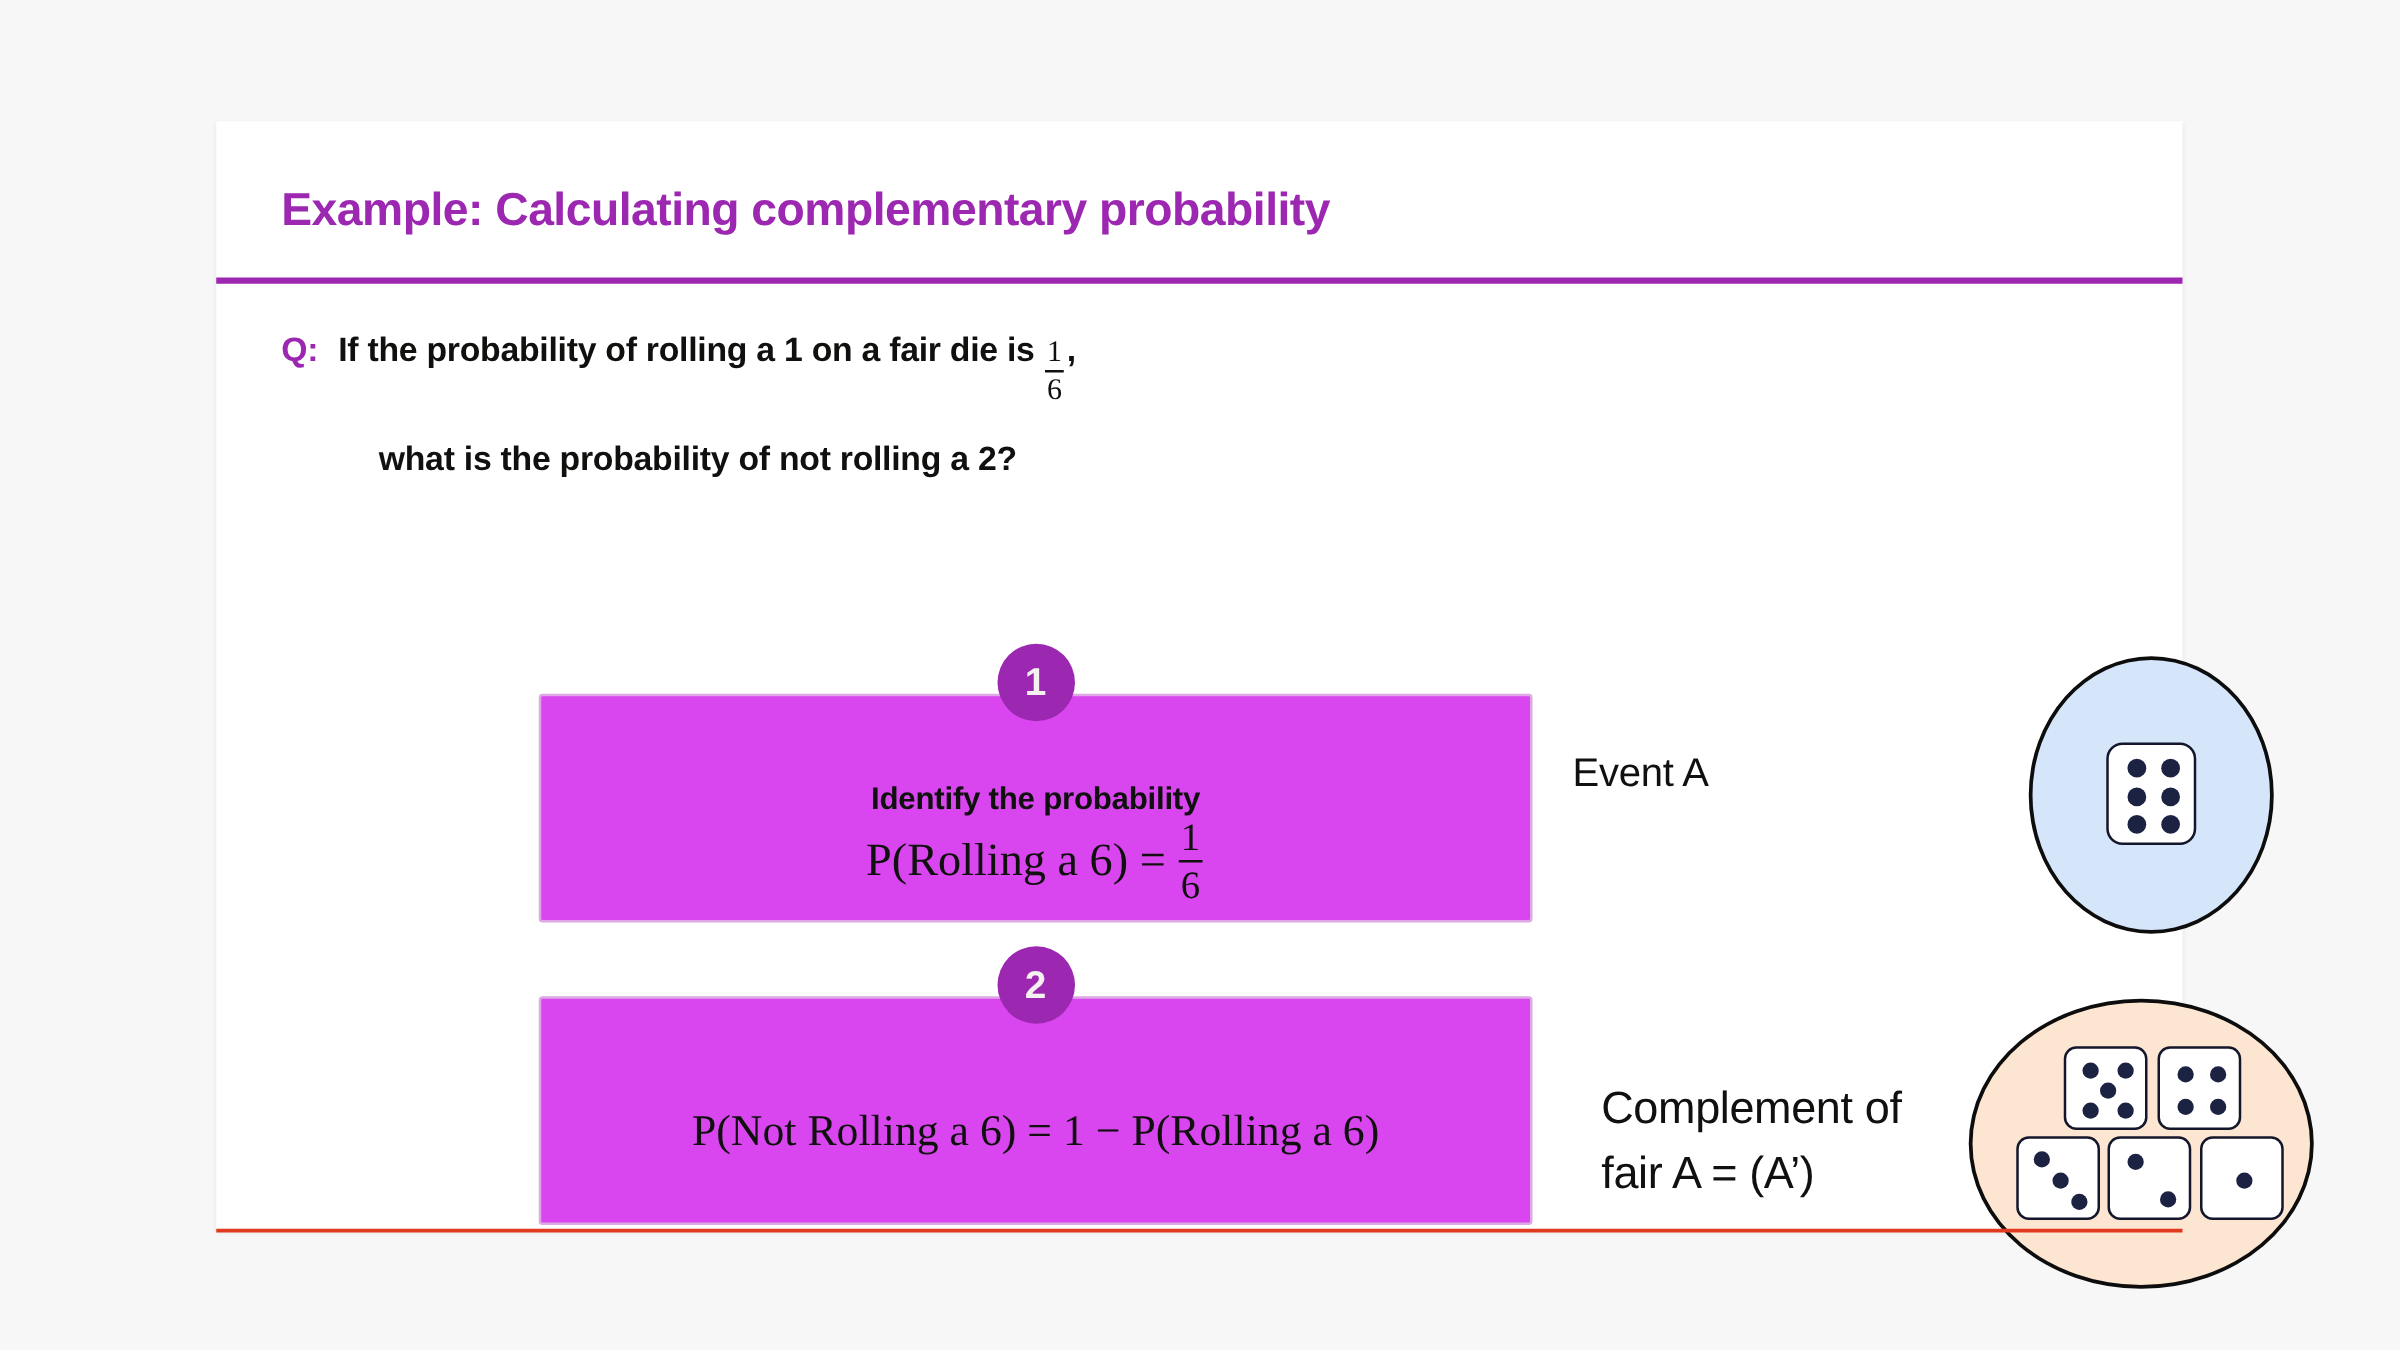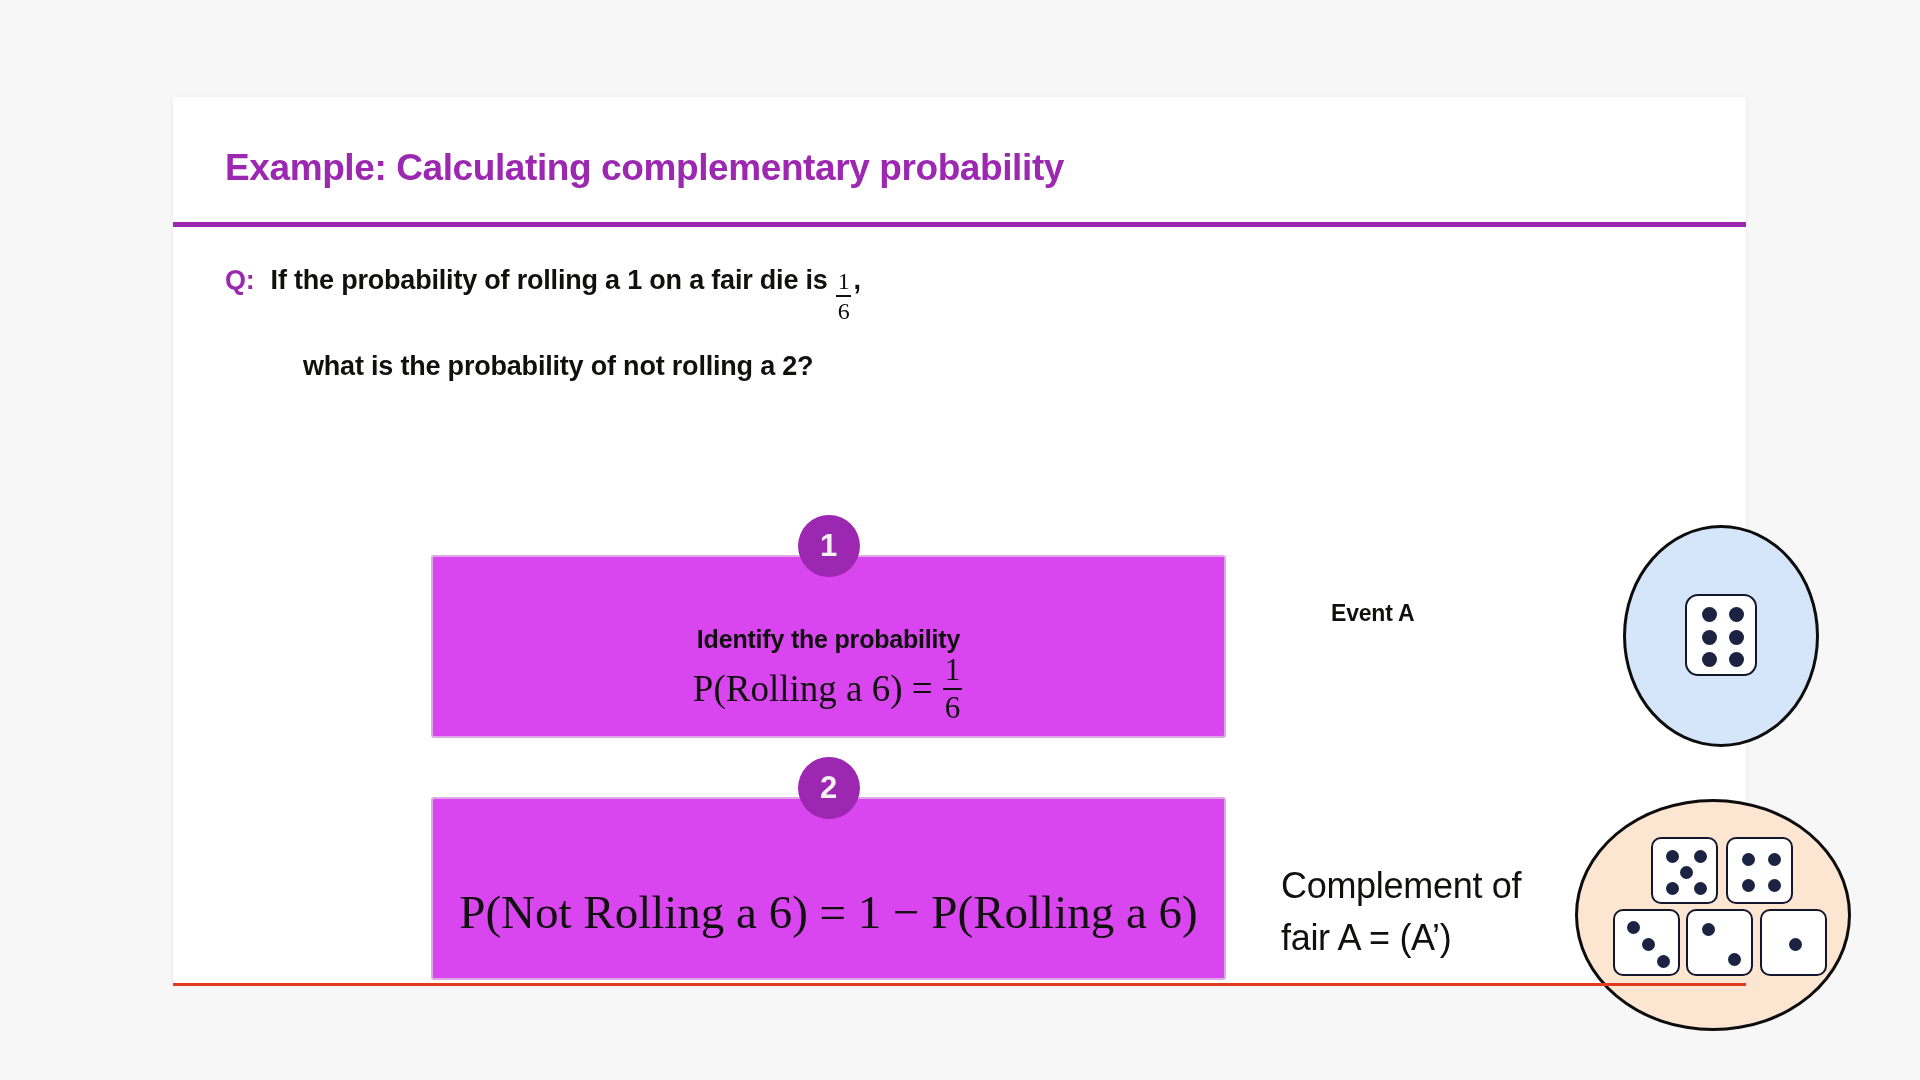--- a/index.html
+++ b/index.html
@@ -144,34 +144,34 @@
   }
 
   #step1 { left: 258px; top: 458px; }
   #step1 .step-badge { top: -40px; }
   #step1 .step-box { height: 183px; padding-top: 68px; }
   #step1 .step-formula { font-size: 37px; }
 
   #step2 { left: 258px; top: 700px; }
   #step2 .step-badge { top: -40px; }
   #step2 .step-box { height: 183px; padding-top: 68px; }
-  #step2 .step-formula { font-size: 47px; margin-top: 18px; }
+  #step2 .step-formula { font-size: 35px; margin-top: 18px; }
 
   .f-frac { font-size: 1.05em; margin-left: 10px; }
 
   
   .venn-label {
     position: absolute;
     color: #10100f;
   }
   #event-a-label {
-    left: 1158px;
+    left: 1085px;
     top: 503px;
-    font-size: 23px;
-    font-weight: 700;
+    font-size: 32px;
+    font-weight: 400;
     letter-spacing: -0.2px;
   }
   #complement-label {
     left: 1108px;
     top: 763px;
     font-size: 36px;
     font-weight: 500;
     line-height: 1.45;
     letter-spacing: -0.3px;
     width: 290px;

